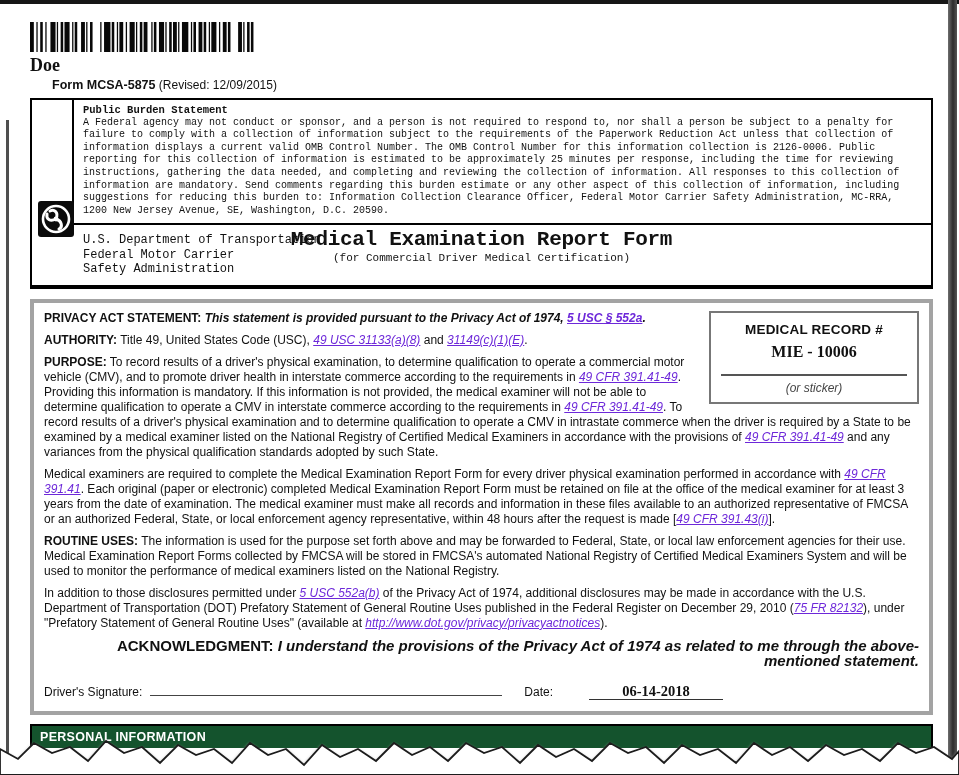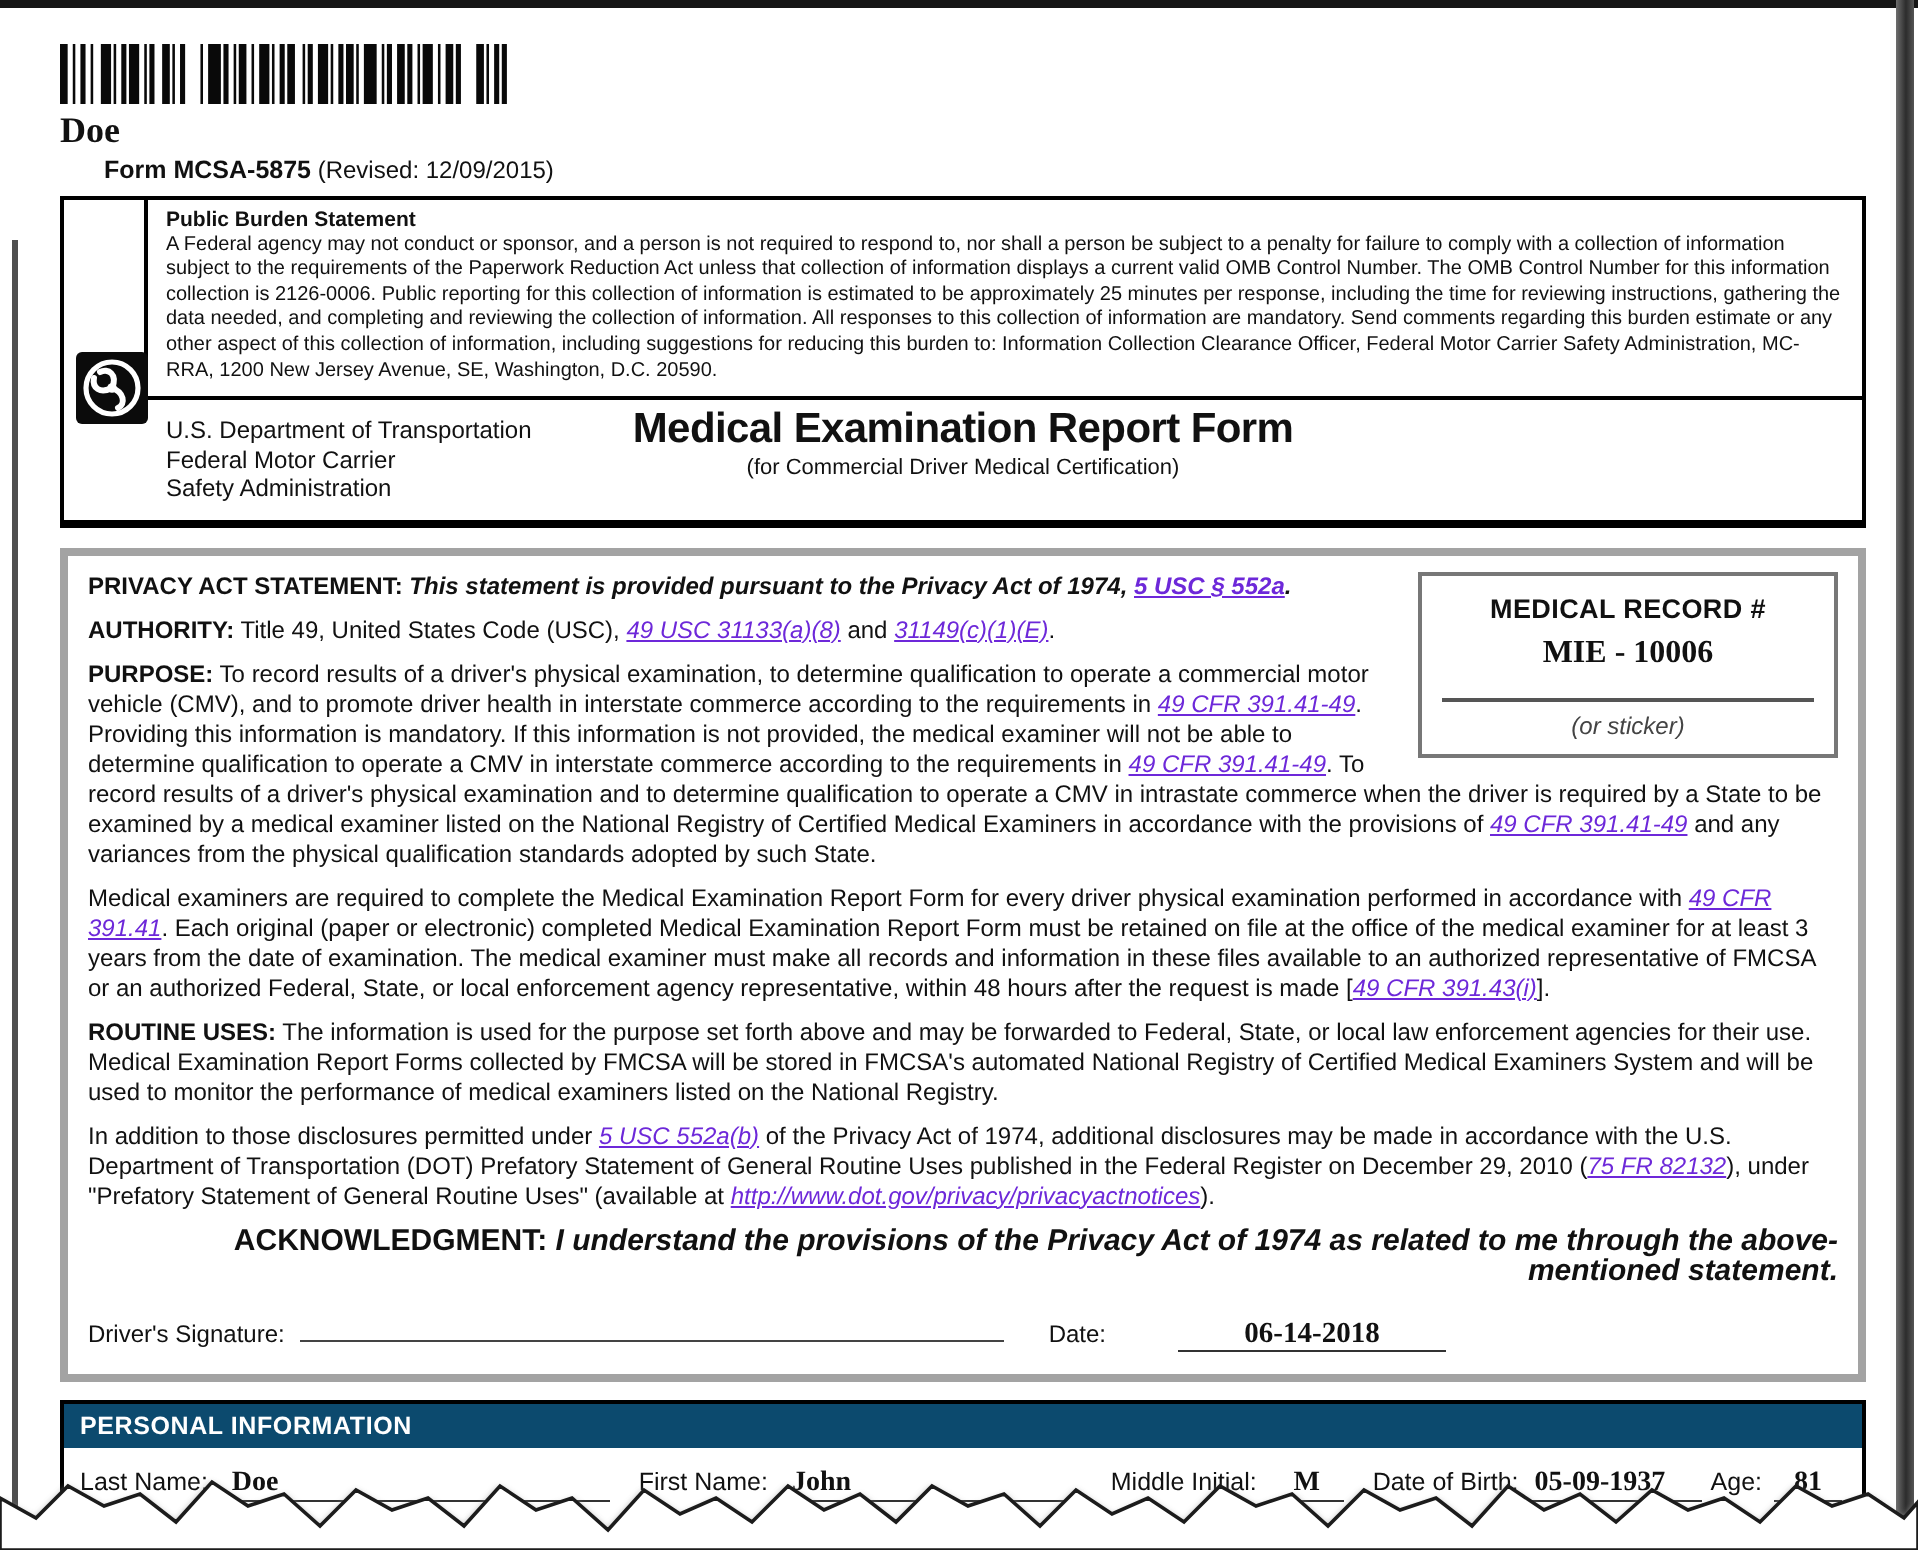--- a/index.html
+++ b/index.html
@@ -13,21 +13,21 @@
 
   
   .barcode{display:block;height:30px;width:226px;fill:#090909;}
   .patient-name{font-family:"Liberation Serif",serif;font-weight:bold;font-size:18px;margin-top:3px;}
   .form-row{display:flex;justify-content:space-between;align-items:baseline;font-size:12px;margin-top:2px;}
   .form-id{margin-left:22px;}
   .form-id b{font-size:12.5px;}
   .omb-right span{margin-left:26px;}
 
   
-  .header-section{margin-top:6px;border:2px solid #000;border-bottom:4px solid #000;}
+  .header-section{margin-top:6px;border:2px solid #000;border-bottom:4px solid #000;font-family:Liberation Mono, monospace;}
   .burden-box{margin:-2px -2px 0 40px;border:2px solid #000;padding:4px 9px 6px;font-size:10px;line-height:12.6px;}
   .burden-box .bt{font-weight:bold;font-size:10.5px;}
   .header-row{position:relative;display:flex;align-items:flex-start;padding:6px 8px 8px 6px;}
   .dot-logo{width:36px;height:36px;margin:-30px 9px 0 0;flex:0 0 auto;}
   .dept{font-size:12px;line-height:14.5px;padding-top:2px;}
   .title-block{position:absolute;left:50%;top:3px;transform:translateX(-50%);text-align:center;white-space:nowrap;}
   .title-main{font-weight:bold;font-size:21px;letter-spacing:-0.3px;}
   .title-sub{font-size:11px;margin-top:1px;}
 
   
@@ -44,21 +44,21 @@
   .sig-line{flex:0 0 352px;border-bottom:1.6px solid #444;height:14px;margin-left:8px;}
   .date-group{display:flex;align-items:baseline;margin-left:22px;gap:28px;}
   .fill-val{font-family:"Liberation Serif",serif;font-weight:bold;font-size:14.5px;border-bottom:1.6px solid #333;padding:0 12px;text-align:center;white-space:nowrap;}
   .date-fill{margin-left:8px;min-width:110px;}
 
   
   .section1-heading{margin-top:15px;font-size:13.5px;}
   .section1-heading .s1t{font-weight:bold;}
   .section1-heading .s1n{font-style:italic;font-size:12.5px;}
   .personal-box{margin-top:9px;border:2px solid #000;border-bottom:none;}
-  .pi-bar{background:#0c4a6e;color:#fff;font-weight:bold;font-size:12.5px;letter-spacing:0.3px;padding:4px 8px;}
+  .pi-bar{background:#14532d;color:#fff;font-weight:bold;font-size:12.5px;letter-spacing:0.3px;padding:4px 8px;}
   .pi-row{display:flex;align-items:baseline;padding:10px 10px 0 8px;font-size:12.5px;}
   .pi-row .lbl{white-space:nowrap;margin-right:6px;}
   .pi-row .fill{border-bottom:1.6px solid #333;font-family:"Liberation Serif",serif;font-weight:bold;font-size:14px;padding:0 6px;white-space:nowrap;min-height:15px;}
   .sp{margin-left:14px;}
 
   
   .tear{position:absolute;left:0;bottom:0;width:959px;height:56px;z-index:6;}
 </style>
 </head>
 <body>

